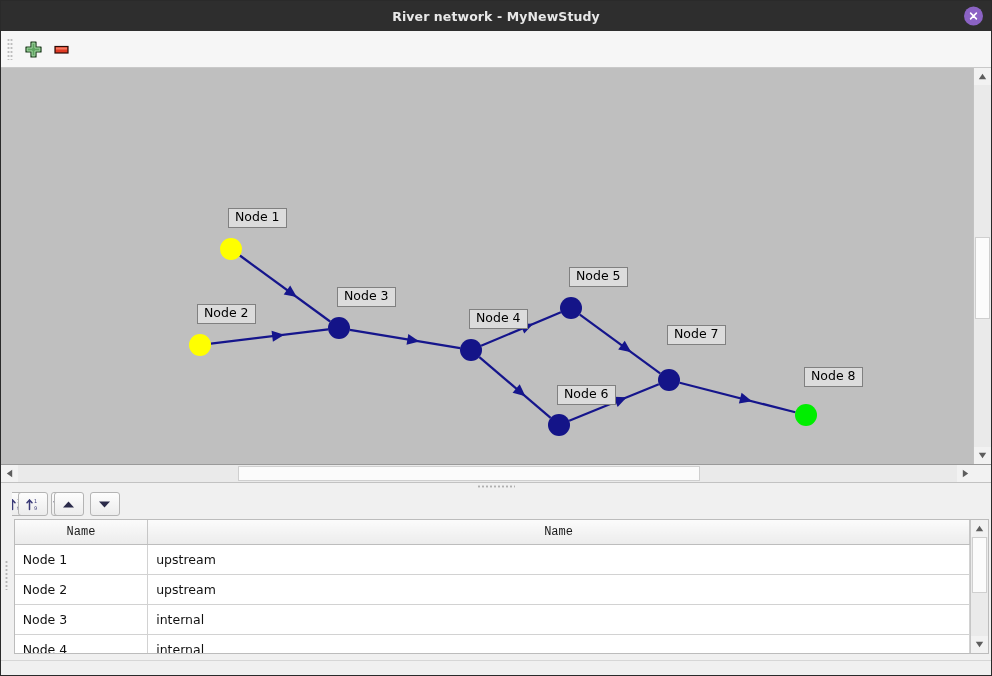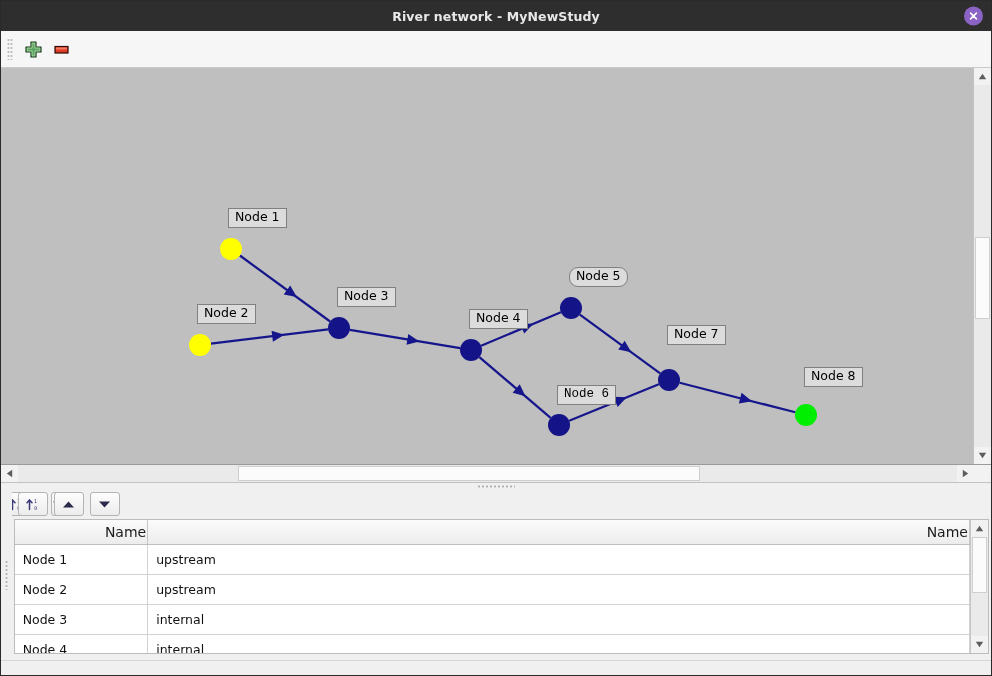--- a/index.html
+++ b/index.html
@@ -183,22 +183,23 @@
     table-layout: fixed;
     font-size: 12.5px;
   }
   table.grid th {
     background: linear-gradient(#fbfbfb, #ececec);
     border-right: 1px solid #c6c6c6;
     border-bottom: 1px solid #bdbdbd;
     font-weight: normal;
     height: 22px;
     color: #1a1a1a;
-    text-align: right;
-    font-size: 14px;
+    text-align: center;
+    font-size: 12px;
+    font-family: Liberation Mono, monospace;
   }
   table.grid td {
     border-right: 1px solid #d2d2d2;
     border-bottom: 1px solid #d2d2d2;
     height: 29px;
     padding: 0 8px;
     color: #111;
     white-space: nowrap;
     overflow: hidden;
   }
@@ -275,22 +276,22 @@
         <circle cx="570" cy="240" r="11" fill="#141488"></circle>
         <circle cx="558" cy="357" r="11" fill="#141488"></circle>
         <circle cx="668" cy="312" r="11" fill="#141488"></circle>
         <circle cx="805" cy="347" r="11" fill="#00ee00"></circle>
       </svg>
     <div id="label-layer">
         <div class="node-label" style="left: 227px; top: 140px;">Node 1</div>
         <div class="node-label" style="left: 196px; top: 236px;">Node 2</div>
         <div class="node-label" style="left: 336px; top: 219px;">Node 3</div>
         <div class="node-label" style="left: 468px; top: 241px;">Node 4</div>
-        <div class="node-label" style="left: 568px; top: 199px; border-radius: 9px;">Node 5</div>
-        <div class="node-label" style="left: 556px; top: 317px; font-family: Liberation Mono, monospace;">Node 6</div>
+        <div class="node-label" style="left: 568px; top: 199px;">Node 5</div>
+        <div class="node-label" style="left: 556px; top: 317px;">Node 6</div>
         <div class="node-label" style="left: 666px; top: 257px;">Node 7</div>
         <div class="node-label" style="left: 803px; top: 299px;">Node 8</div>
       </div>
 
     <div class="vscroll">
       <div class="sb-arrow">
         <svg width="9" height="7" viewBox="0 0 9 7">
             <path d="M4.5 0.8 L8.2 6.2 L0.8 6.2 Z" fill="#5d5d5d"></path>
           </svg>
       </div>

